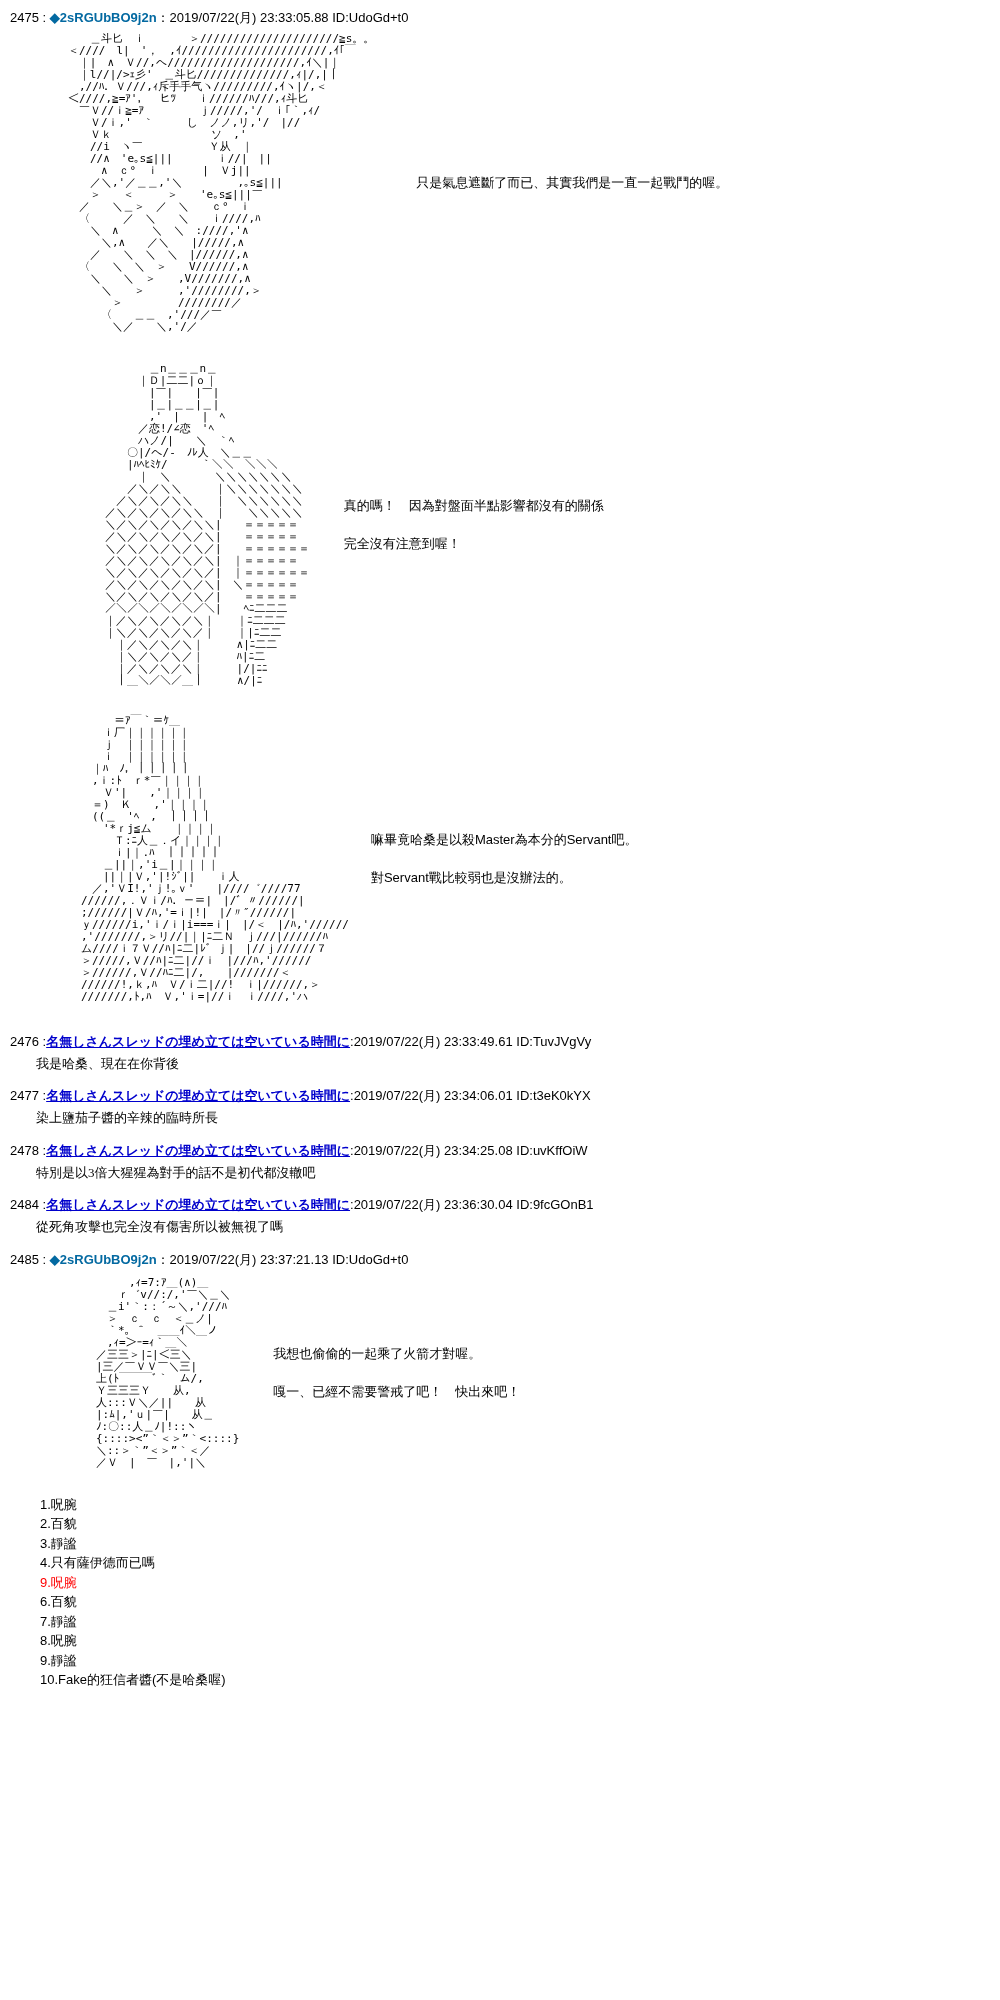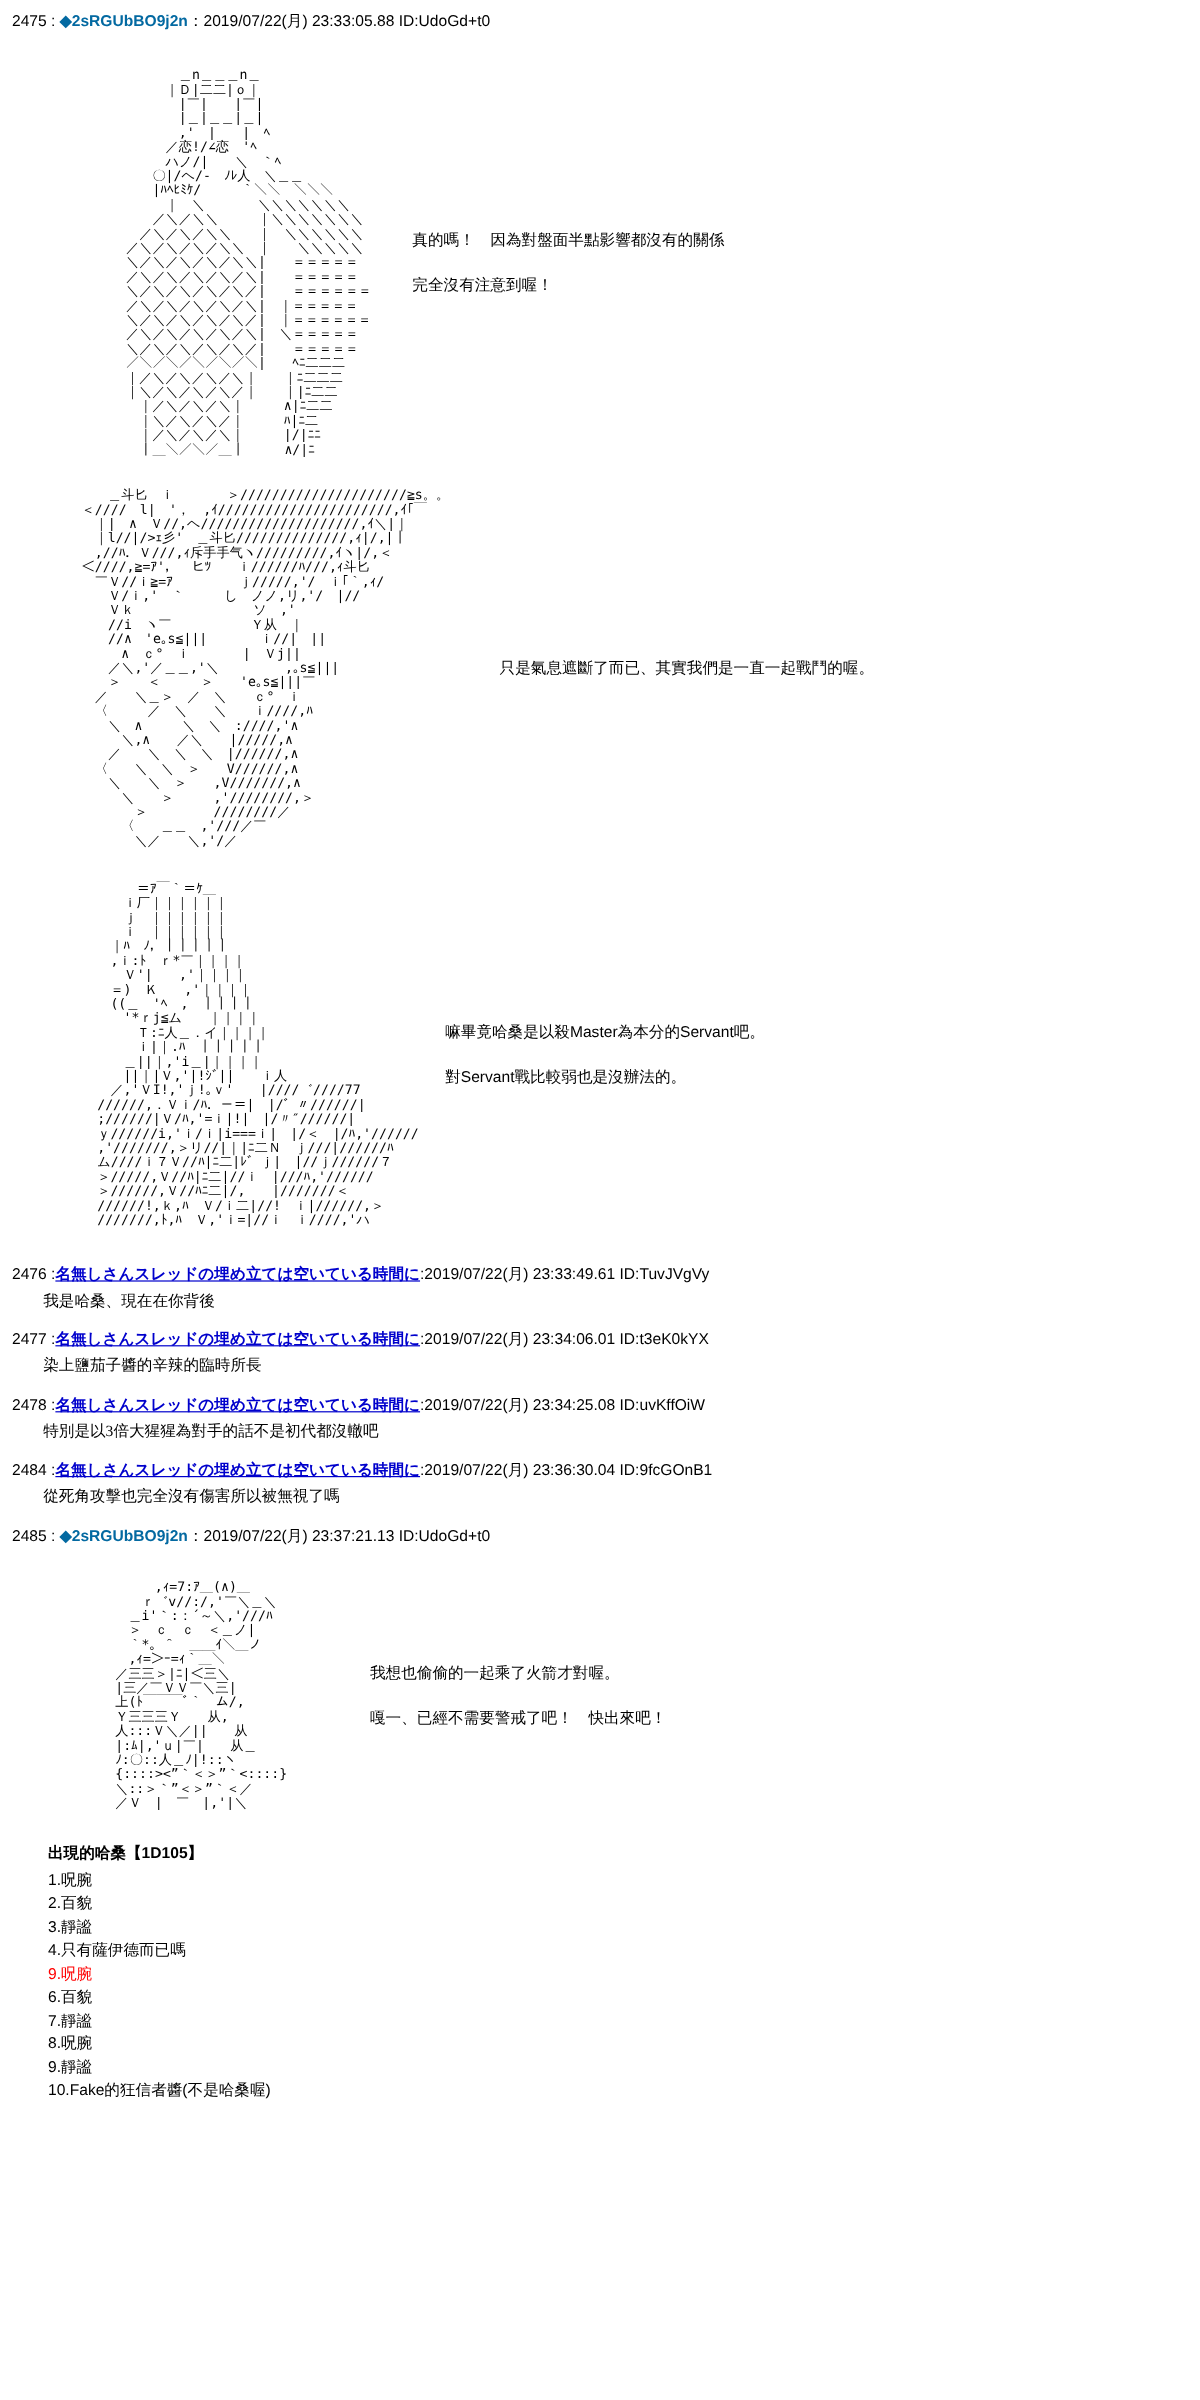--- a/index.html
+++ b/index.html
@@ -43,20 +43,51 @@
 <body>
 
 <div class="page">
 
   <div class="post">
     <div class="post-header">
       <span class="post-number">2475 :</span>
       <span class="trip">◆2sRGUbBO9j2n</span><span class="post-meta">：2019/07/22(月) 23:33:05.88 ID:UdoGd+t0</span>
     </div>
 
+    <div class="sec aa-row" style="margin-top:6px;">
+      <pre class="aa" style="margin-left:58px;">　　＿斗匕　ｉ　　　　＞/////////////////////≧s。。
+＜////　l|　'，　,ｲ//////////////////////,ｲ｢￣
+　｜|　∧　Ｖ//,ヘ////////////////////,ｲ＼|｜
+　｜l//|/&gt;ｪ彡'　＿斗匕//////////////,ｨ|/,|｜
+　,//ﾊ．Ｖ///,ｨ斥手手气ヽ/////////,ｲヽ|/,＜
+＜////,≧=ｱ'，　ヒﾂ　　ｉ//////ﾊ///,ｨ斗匕
+　￣Ｖ//ｉ≧=ｱ　　　　　ｊ/////,'/　ｉ｢｀,ｨ/
+　　Ｖ/ｉ,'　｀　　　し　ノノ,リ,'/　|//
+　　Ｖｋ　　　　　　　　　ソ　,'
+　　//i　ヽ￣　　　　　　Ｙ从　｜
+　　//∧　'e｡s≦|||　　　　ｉ//|　||
+　　　∧　ｃ°　ｉ　　　　|　Ｖj||
+　　／＼,'／＿＿,'＼　　　　　,｡s≦|||
+　　＞　　＜　　　＞　　'e｡s≦|||￣
+　／　　＼＿＞　／　＼　　ｃ°　ｉ
+　〈　　　／　＼　　＼　　ｉ////,ﾊ
+　　＼　∧　　　＼　＼　:////,'∧
+　　　＼,∧　　／＼　　|/////,∧
+　　／　　＼　＼　＼　|//////,∧
+　〈　　＼　＼　＞　　V//////,∧
+　　＼　　＼　＞　　,V///////,∧
+　　　＼　　＞　　　,'////////,＞
+　　　　＞　　　　　////////／
+　　　〈　　＿＿　,'///／￣
+　　　　＼／　　＼,'/／</pre>
+      <div class="dialogue" style="margin-left:42px;">
+        <div class="dline">只是氣息遮斷了而已、其實我們是一直一起戰鬥的喔。</div>
+      </div>
+    </div>
+
     <div class="sec aa-row" style="margin-top:30px;">
       <pre class="aa" style="margin-left:84px;">　　　　　＿n＿＿＿n＿
 　　　　｜Ｄ|二二|ｏ｜
 　　　　　|￣|　　|￣|
 　　　　　|＿|＿＿|＿|
 　　　　　,'　|　　|　ﾍ
 　　　　／恋!/∠恋　'ﾍ
 　　　　ハノ/|　　＼　｀ﾍ
 　　　〇|/ヘ/-　ﾉﾚ人　＼＿＿
 　　　|ﾊﾍﾋﾐｹ/　　　｀＼＼　＼＼＼
@@ -77,51 +108,20 @@
 　　｜／＼／＼／＼｜　　　∧|ﾆ二二
 　　｜＼／＼／＼／｜　　　ﾊ|ﾆ二
 　　｜／＼／＼／＼｜　　　|/|ﾆﾆ
 　　｜＿＼／＼／＿｜　　　∧/|ﾆ</pre>
       <div class="dialogue" style="margin-left:34px;">
         <div class="dline">真的嗎！　因為對盤面半點影響都沒有的關係</div>
         <div class="dline">完全沒有注意到喔！</div>
       </div>
     </div>
 
-    <div class="sec aa-row" style="margin-top:6px;">
-      <pre class="aa" style="margin-left:58px;">　　＿斗匕　ｉ　　　　＞/////////////////////≧s。。
-＜////　l|　'，　,ｲ//////////////////////,ｲ｢￣
-　｜|　∧　Ｖ//,ヘ////////////////////,ｲ＼|｜
-　｜l//|/&gt;ｪ彡'　＿斗匕//////////////,ｨ|/,|｜
-　,//ﾊ．Ｖ///,ｨ斥手手气ヽ/////////,ｲヽ|/,＜
-＜////,≧=ｱ'，　ヒﾂ　　ｉ//////ﾊ///,ｨ斗匕
-　￣Ｖ//ｉ≧=ｱ　　　　　ｊ/////,'/　ｉ｢｀,ｨ/
-　　Ｖ/ｉ,'　｀　　　し　ノノ,リ,'/　|//
-　　Ｖｋ　　　　　　　　　ソ　,'
-　　//i　ヽ￣　　　　　　Ｙ从　｜
-　　//∧　'e｡s≦|||　　　　ｉ//|　||
-　　　∧　ｃ°　ｉ　　　　|　Ｖj||
-　　／＼,'／＿＿,'＼　　　　　,｡s≦|||
-　　＞　　＜　　　＞　　'e｡s≦|||￣
-　／　　＼＿＞　／　＼　　ｃ°　ｉ
-　〈　　　／　＼　　＼　　ｉ////,ﾊ
-　　＼　∧　　　＼　＼　:////,'∧
-　　　＼,∧　　／＼　　|/////,∧
-　　／　　＼　＼　＼　|//////,∧
-　〈　　＼　＼　＞　　V//////,∧
-　　＼　　＼　＞　　,V///////,∧
-　　　＼　　＞　　　,'////////,＞
-　　　　＞　　　　　////////／
-　　　〈　　＿＿　,'///／￣
-　　　　＼／　　＼,'/／</pre>
-      <div class="dialogue" style="margin-left:42px;">
-        <div class="dline">只是氣息遮斷了而已、其實我們是一直一起戰鬥的喔。</div>
-      </div>
-    </div>
-
     <div class="sec aa-row" style="margin-top:28px;">
       <pre class="aa" style="margin-left:60px;">　　　　＝ｱ￣｀＝ｹ＿
 　　　ｉ厂｜｜｜｜｜｜
 　　　ｊ　｜｜｜｜｜｜
 　　　ｉ　｜｜｜｜｜｜
 　　｜ﾊ　ﾉ，｜｜｜｜｜
 　　,ｉ:ﾄ　ｒ*￣｜｜｜｜
 　　　Ｖ'|　　,'｜｜｜｜
 　　＝)　Ｋ　　,'｜｜｜｜
 　　((＿　'ﾍ　,　｜｜｜｜
@@ -174,21 +174,21 @@
     </div>
     <div class="post-body">從死角攻擊也完全沒有傷害所以被無視了嗎</div>
   </div>
 
   <div class="post" style="margin-top:14px;">
     <div class="post-header">
       <span class="post-number">2485 :</span>
       <span class="trip">◆2sRGUbBO9j2n</span><span class="post-meta">：2019/07/22(月) 23:37:21.13 ID:UdoGd+t0</span>
     </div>
 
-    <div class="sec aa-row" style="margin-top:28px;gap:35px;">
+    <div class="sec aa-row" style="margin-top:8px;">
       <pre class="aa" style="margin-left:64px;">　　　　　,ｨ=7:ｱ＿(∧)＿
 　　　　ｒ゛v//:/,'￣＼＿＼
 　　　＿i'｀:：´～＼,'///ﾊ
 　　　＞　ｃ　ｃ　＜＿ノ|
 　　　｀*。＾　＿＿ｲ＼＿ノ
 　　　,ｨ=＞ｰ=ｨ｀＿＼
 　　／三三＞|ﾆ|＜三＼
 　　|三／￣ＶＶ￣＼三|
 　　上(ﾄ￣￣￣ﾞ｀　ム/,
 　　Ｙ三三三Ｙ　　从,
@@ -198,21 +198,20 @@
 　　{::::&gt;&lt;”｀＜＞”｀&lt;::::}
 　　＼::＞｀”＜＞”｀＜／
 　　／Ｖ　|　￣　|,'|＼</pre>
       <div class="dialogue" style="margin-left:34px;">
         <div class="dline">我想也偷偷的一起乘了火箭才對喔。</div>
         <div class="dline">嘎一、已經不需要警戒了吧！　快出來吧！</div>
       </div>
     </div>
 
     <div class="roll">
-      <div class="roll-title">出現的哈桑【1D105】</div>
       <div class="roll-item">1.呪腕</div>
       <div class="roll-item">2.百貌</div>
       <div class="roll-item">3.靜謐</div>
       <div class="roll-item">4.只有薩伊德而已嗎</div>
       <div class="roll-item red">9.呪腕</div>
       <div class="roll-item">6.百貌</div>
       <div class="roll-item">7.靜謐</div>
       <div class="roll-item">8.呪腕</div>
       <div class="roll-item">9.靜謐</div>
       <div class="roll-item">10.Fake的狂信者醬(不是哈桑喔)</div>

